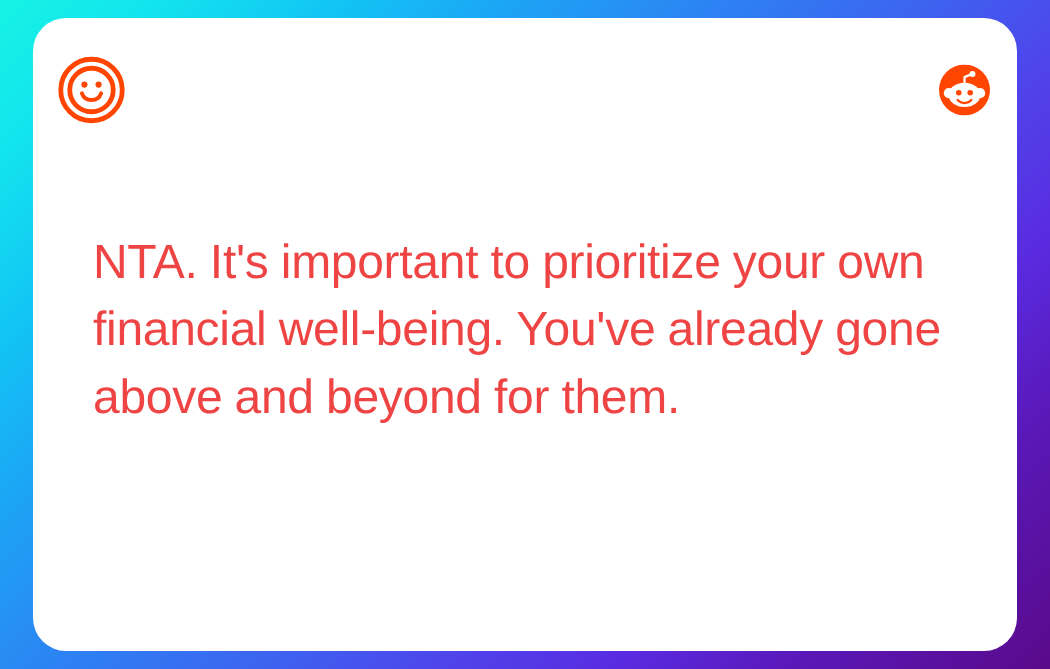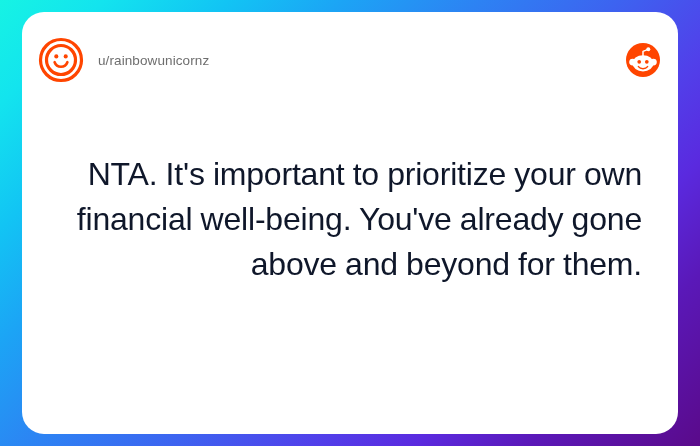--- a/index.html
+++ b/index.html
@@ -91,44 +91,42 @@
     top: 140px;
     width: 580px;
   }
 
   .post-text {
     margin: 0;
     font-family: "Liberation Sans", sans-serif;
     font-size: 32px;
     line-height: 45px;
     letter-spacing: -0.2px;
-    color: #0f172a;
+    color: #ef4444;
     font-weight: 400;
     word-spacing: -0.5px;
-    text-align: right;
   }
 </style>
 </head>
 <body>
 
 <div id="canvas">
 
   <div id="card">
 
     <div class="card-header">
 
       <svg class="avatar" viewBox="0 0 46 46" aria-hidden="true">
         <circle cx="23" cy="23" r="20.5" fill="none" stroke="#FF4500" stroke-width="3.2"></circle>
         <circle cx="23" cy="23" r="14.5" fill="none" stroke="#FF4500" stroke-width="3.2"></circle>
         <circle cx="18.3" cy="19.4" r="2.05" fill="#FF4500"></circle>
         <circle cx="27.7" cy="19.4" r="2.05" fill="#FF4500"></circle>
         <path d="M16.6 25.2 a6.8 6.8 0 0 0 12.8 0" fill="none" stroke="#FF4500" stroke-width="2.6" stroke-linecap="round"></path>
       </svg>
 
-      <span class="username">u/rainbowunicornz</span>
 
       <span class="spacer"></span>
 
       <svg class="brand-logo" viewBox="0 0 34 34" aria-hidden="true">
         <circle cx="17" cy="17" r="17" fill="#FF4500"></circle>
 
         <path d="M17 13.4 L17 8.4 L21.4 6.6" fill="none" stroke="#FFFFFF" stroke-width="1.5" stroke-linecap="round" stroke-linejoin="round"></path>
         <circle cx="22.3" cy="6.3" r="2.0" fill="#FFFFFF"></circle>
 
         <circle cx="6.6" cy="19.1" r="3.4" fill="#FFFFFF"></circle>

